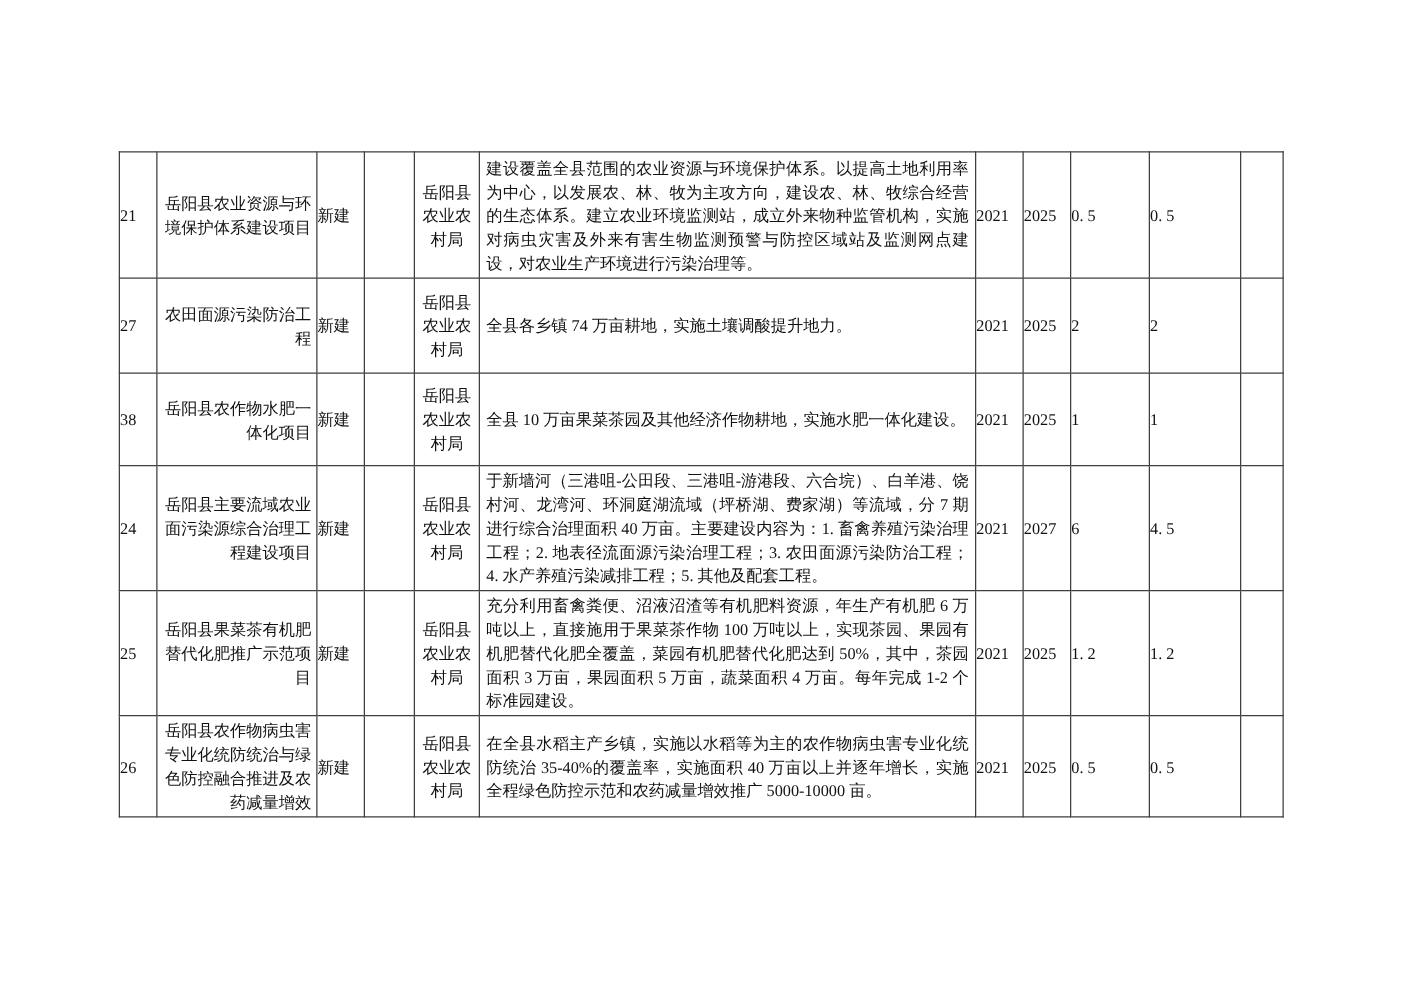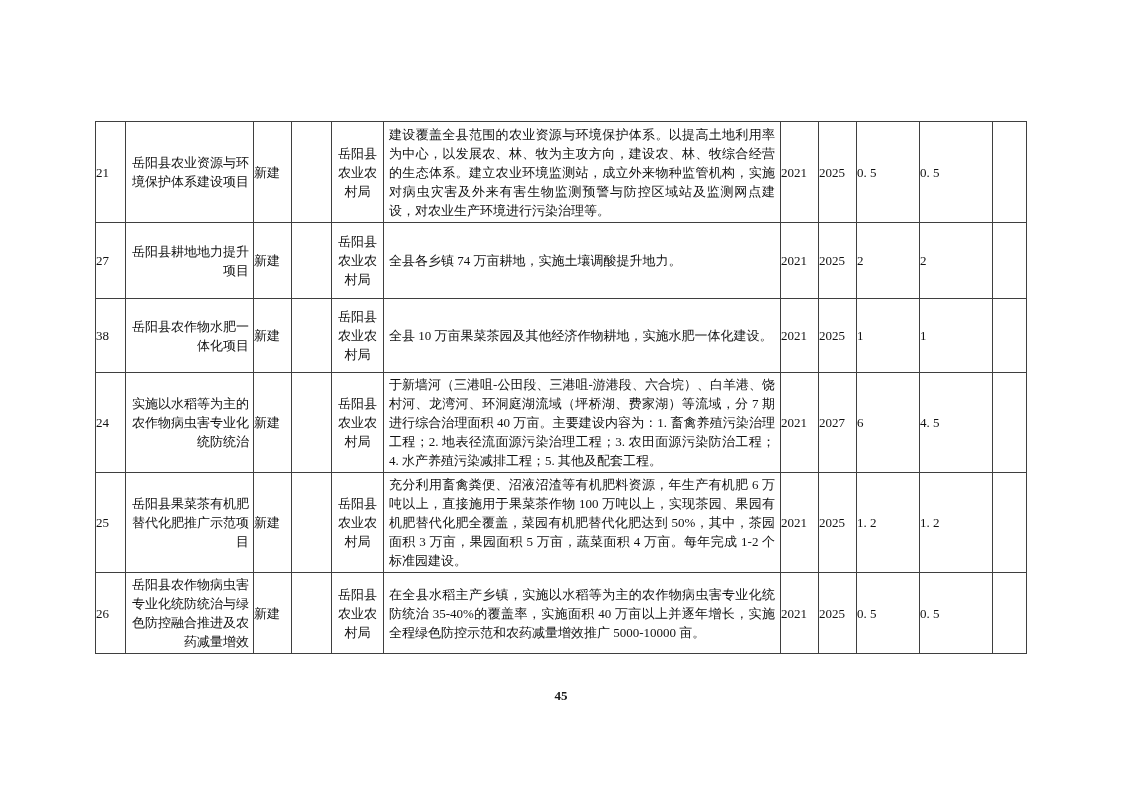--- a/index.html
+++ b/index.html
@@ -91,21 +91,21 @@
     <td class="c-unit">岳阳县农业农村局</td>
     <td class="c-desc">建设覆盖全县范围的农业资源与环境保护体系。以提高土地利用率为中心，以发展农、林、牧为主攻方向，建设农、林、牧综合经营的生态体系。建立农业环境监测站，成立外来物种监管机构，实施对病虫灾害及外来有害生物监测预警与防控区域站及监测网点建设，对农业生产环境进行污染治理等。</td>
     <td class="c-year">2021</td>
     <td class="c-year">2025</td>
     <td class="c-amt">0. 5</td>
     <td class="c-amt">0. 5</td>
     <td class="c-amt"></td>
   </tr>
         <tr class="doc-row">
     <td class="c-no">27</td>
-    <td class="c-name">岳阳县耕地地力提升项目</td>
+    <td class="c-name">农田面源污染防治工程</td>
     <td class="c-status">新建</td>
     <td class="c-status"></td>
     <td class="c-unit">岳阳县农业农村局</td>
     <td class="c-desc">全县各乡镇 74 万亩耕地，实施土壤调酸提升地力。</td>
     <td class="c-year">2021</td>
     <td class="c-year">2025</td>
     <td class="c-amt">2</td>
     <td class="c-amt">2</td>
     <td class="c-amt"></td>
   </tr>
@@ -117,21 +117,21 @@
     <td class="c-unit">岳阳县农业农村局</td>
     <td class="c-desc">全县 10 万亩果菜茶园及其他经济作物耕地，实施水肥一体化建设。</td>
     <td class="c-year">2021</td>
     <td class="c-year">2025</td>
     <td class="c-amt">1</td>
     <td class="c-amt">1</td>
     <td class="c-amt"></td>
   </tr>
         <tr class="doc-row">
     <td class="c-no">24</td>
-    <td class="c-name">实施以水稻等为主的农作物病虫害专业化统防统治</td>
+    <td class="c-name">岳阳县主要流域农业面污染源综合治理工程建设项目</td>
     <td class="c-status">新建</td>
     <td class="c-status"></td>
     <td class="c-unit">岳阳县农业农村局</td>
     <td class="c-desc">于新墙河（三港咀-公田段、三港咀-游港段、六合垸）、白羊港、饶村河、龙湾河、环洞庭湖流域（坪桥湖、费家湖）等流域，分 7 期进行综合治理面积 40 万亩。主要建设内容为：1. 畜禽养殖污染治理工程；2. 地表径流面源污染治理工程；3. 农田面源污染防治工程；4. 水产养殖污染减排工程；5. 其他及配套工程。</td>
     <td class="c-year">2021</td>
     <td class="c-year">2027</td>
     <td class="c-amt">6</td>
     <td class="c-amt">4. 5</td>
     <td class="c-amt"></td>
   </tr>
@@ -157,15 +157,14 @@
     <td class="c-desc">在全县水稻主产乡镇，实施以水稻等为主的农作物病虫害专业化统防统治 35-40%的覆盖率，实施面积 40 万亩以上并逐年增长，实施全程绿色防控示范和农药减量增效推广 5000-10000 亩。</td>
     <td class="c-year">2021</td>
     <td class="c-year">2025</td>
     <td class="c-amt">0. 5</td>
     <td class="c-amt">0. 5</td>
     <td class="c-amt"></td>
   </tr>
       </tbody>
   </table>
 
-  <div class="page-number">45</div>
 
 </div>
 
 </body></html>

